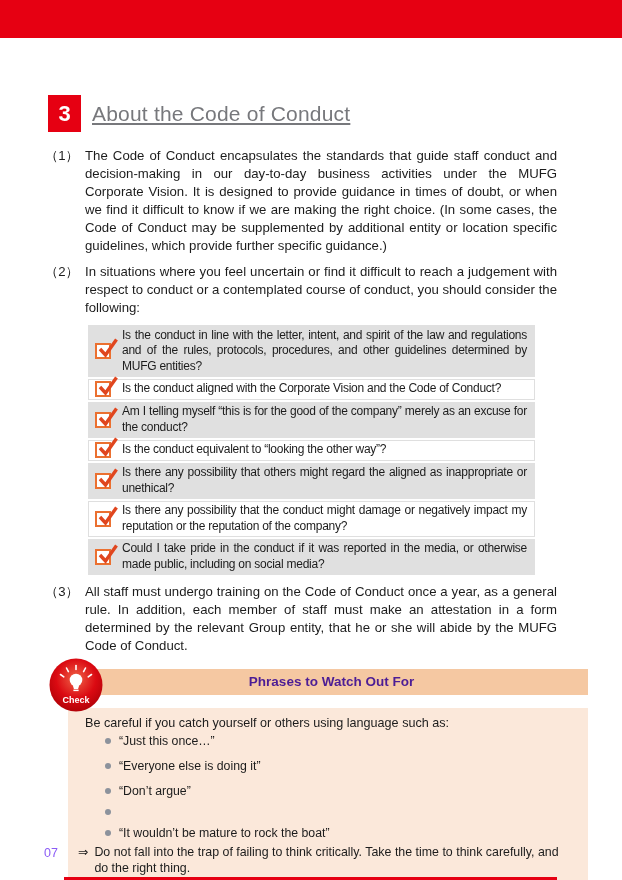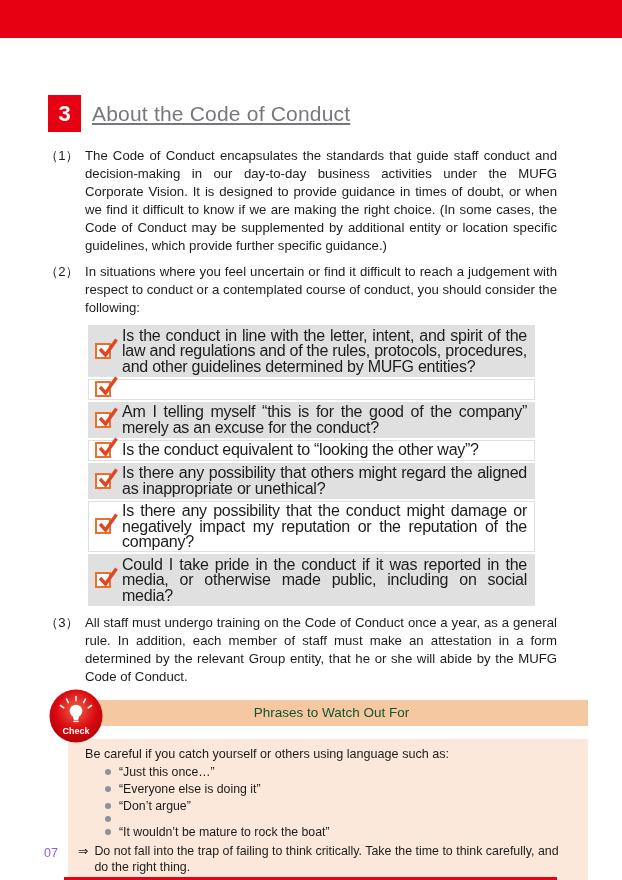--- a/index.html
+++ b/index.html
@@ -36,35 +36,35 @@
   .checklist{margin:2px 0 8px 43px;width:447px;display:flex;flex-direction:column;gap:2px;}
   .check-row{display:flex;align-items:center;padding:2.5px 8px 2.5px 7px;}
   .check-row:nth-child(odd){background:var(--row-gray);}
   .check-row:nth-child(even){background:#fff;outline:1px solid #DFDFDF;outline-offset:-1px;}
   .checkbox{
     flex:none;width:16px;height:16px;border:2px solid var(--cb-border);
     background:#fff;position:relative;margin-right:11px;
   }
   .tick{position:absolute;left:0;top:-7px;width:21px;height:21px;overflow:visible;}
   .check-text{
-    flex:1;font-size:16px;line-height:15.5px;letter-spacing:-0.25px;text-align:justify;
+    flex:1;font-size:12px;line-height:15.5px;letter-spacing:-0.25px;text-align:justify;
   }
 
   .callout{position:relative;margin:14px 0 0 68px;width:520px;}
   .callout-header{
     margin-left:7px;width:513px;height:26px;background:var(--peach-dark);
     display:flex;align-items:center;justify-content:center;
   }
-  .callout-title{font-size:13.5px;font-weight:normal;color:#14532d;}
+  .callout-title{font-size:13.5px;font-weight:bold;color:#4c1d95;}
   .callout-body{
     margin-top:13px;width:520px;background:var(--peach-light);
     padding:7px 18px 8px 17px;font-size:12.6px;
   }
   .callout-intro{line-height:16px;margin-bottom:3px;}
-  .phrase-list{margin:0 0 4px 20px;display:flex;flex-direction:column;gap:3px;}
+  .phrase-list{margin:0 0 4px 20px;display:flex;flex-direction:column;gap:11px;}
   .phrase-item{display:flex;align-items:center;line-height:14px;font-size:12.3px;}
   .bullet-dot{width:6px;height:6px;border-radius:50%;background:var(--bullet-gray);flex:none;margin-right:8px;}
   .arrow-note{display:flex;font-size:12.4px;line-height:16.5px;margin-left:-7px;}
   .arrow-glyph{flex:none;margin-right:6px;}
   .arrow-text{flex:1;}
 
   .badge{position:absolute;left:-19px;top:-11px;width:54px;height:54px;}
 
   .pagenum{position:absolute;left:44px;bottom:20px;font-size:12.5px;color:#8b5cf6;}
   .bottom-line{position:absolute;left:64px;bottom:0;width:493px;height:3px;background:var(--brand-red);}
@@ -101,20 +101,21 @@
             </svg>
           </span>
         <div class="check-text">Is the conduct in line with the letter, intent, and spirit of the law and regulations and of the rules, protocols, procedures, and other guidelines determined by MUFG entities?</div>
       </div>
       <div class="check-row">
         <span class="checkbox">
             <svg class="tick" viewBox="0 0 21 21">
               <path d="M3 11 L8.5 17 L19.5 1.5" stroke="#E0461F" stroke-width="3.4" fill="none"></path>
             </svg>
           </span>
+        <div class="check-text">Is the conduct aligned with the Corporate Vision and the Code of Conduct?</div>
       </div>
       <div class="check-row">
         <span class="checkbox">
             <svg class="tick" viewBox="0 0 21 21">
               <path d="M3 11 L8.5 17 L19.5 1.5" stroke="#E0461F" stroke-width="3.4" fill="none"></path>
             </svg>
           </span>
         <div class="check-text">Am I telling myself “this is for the good of the company” merely as an excuse for the conduct?</div>
       </div>
       <div class="check-row">

